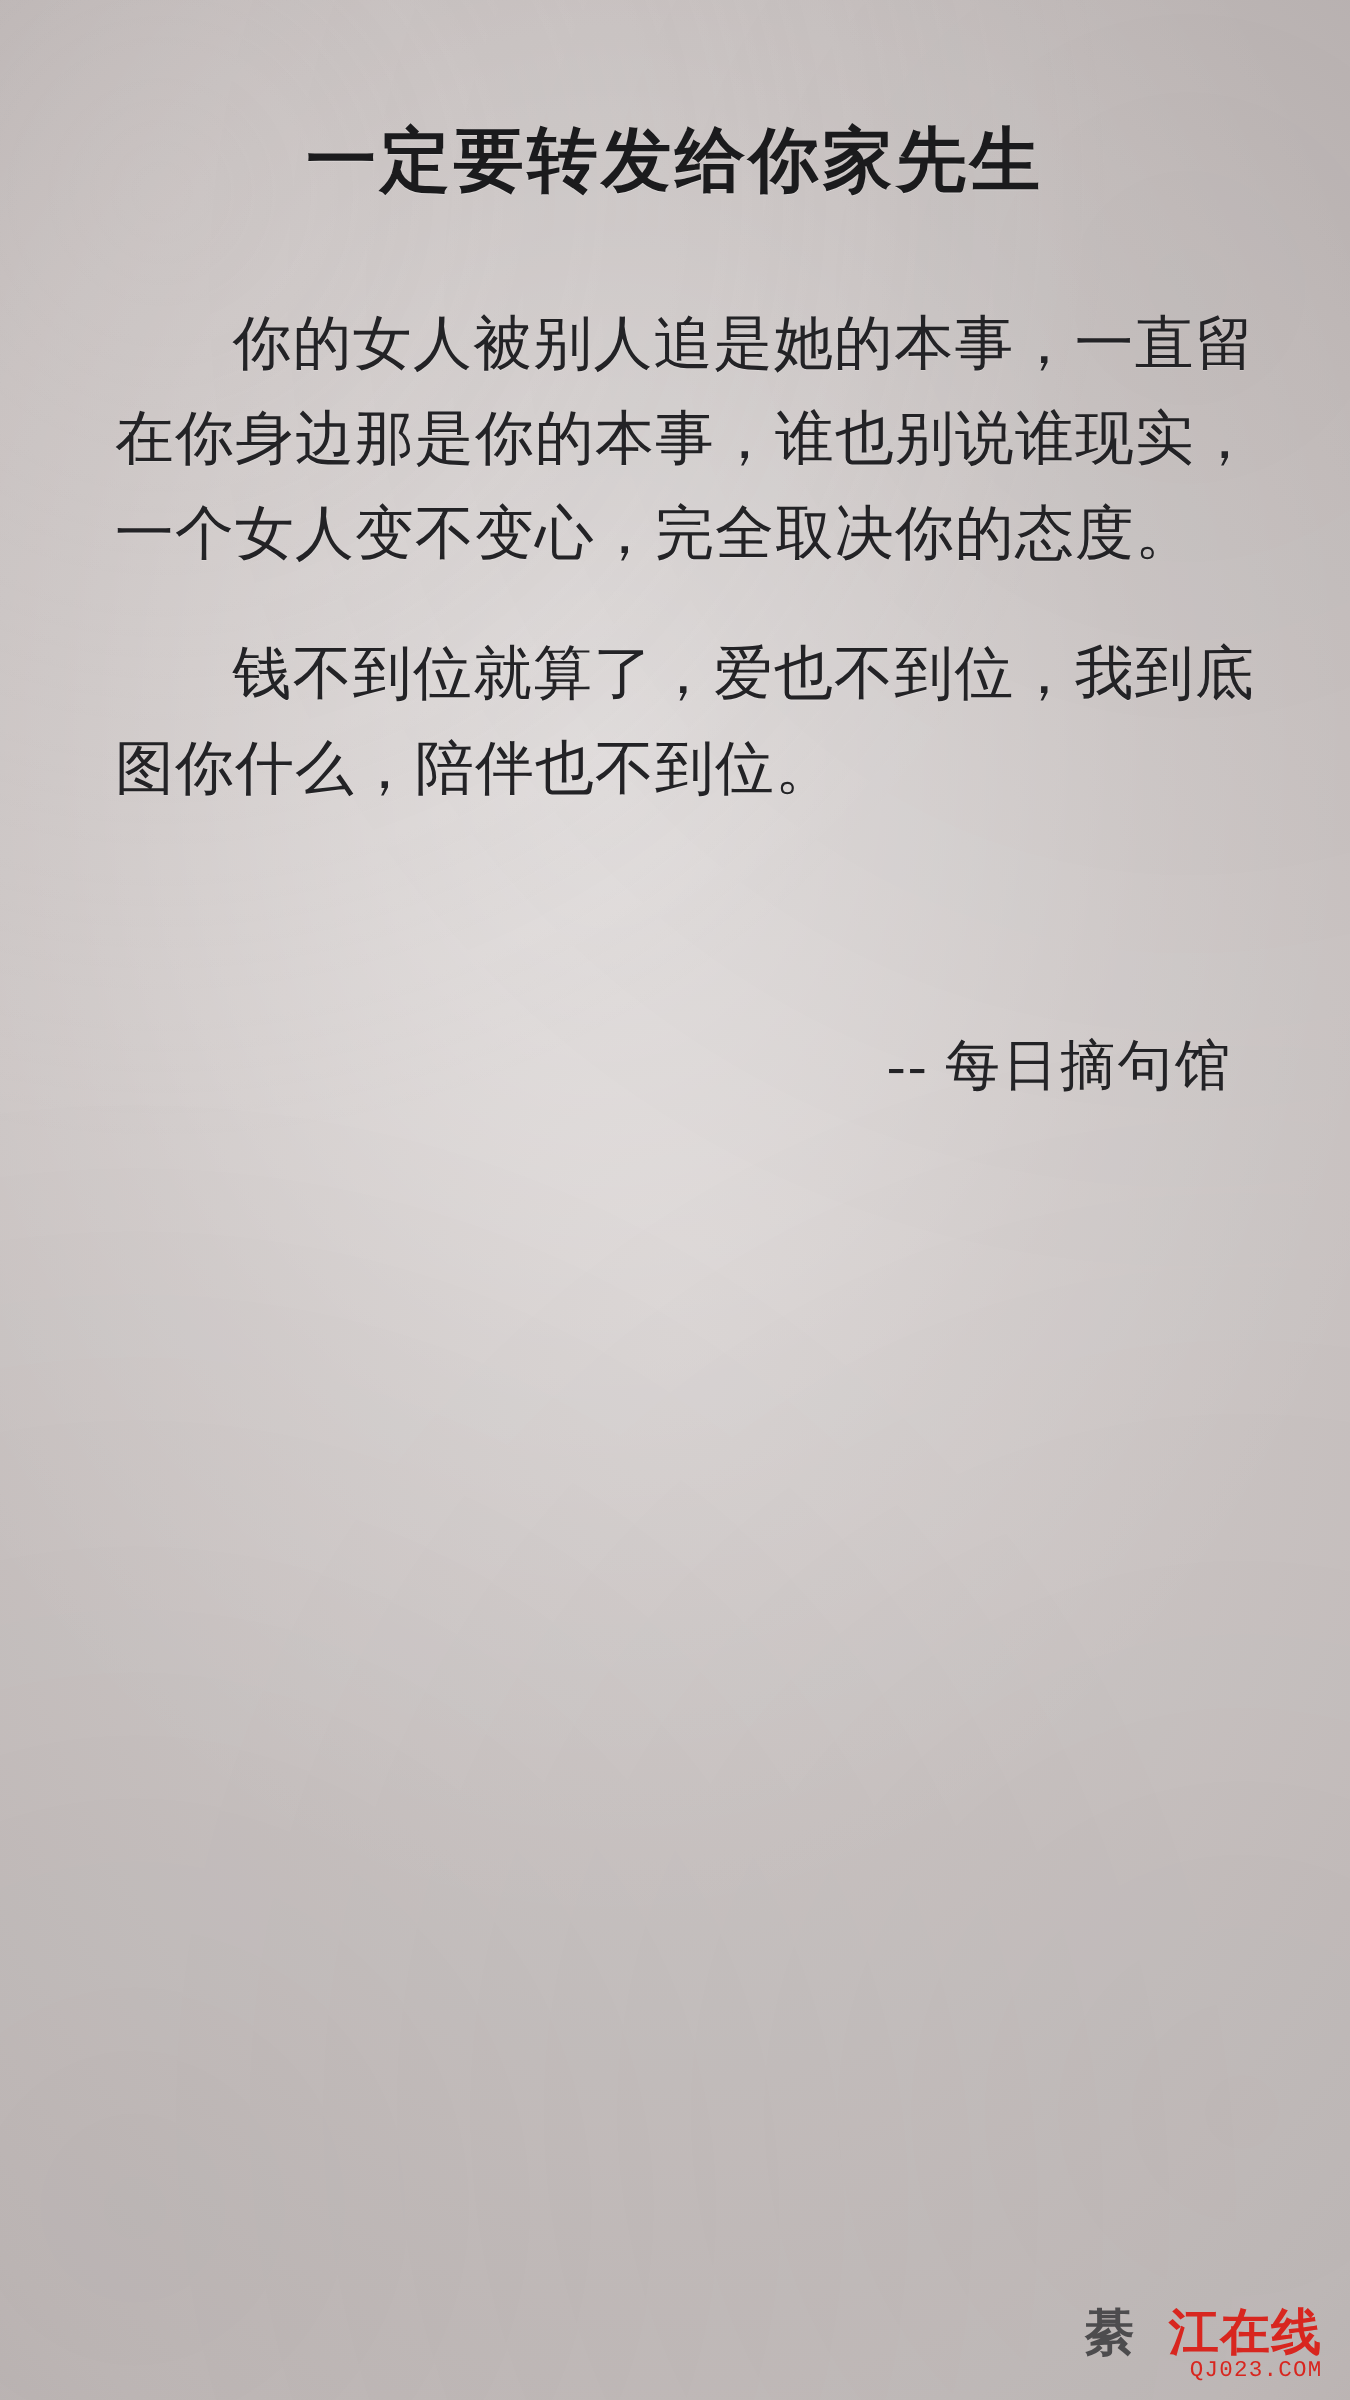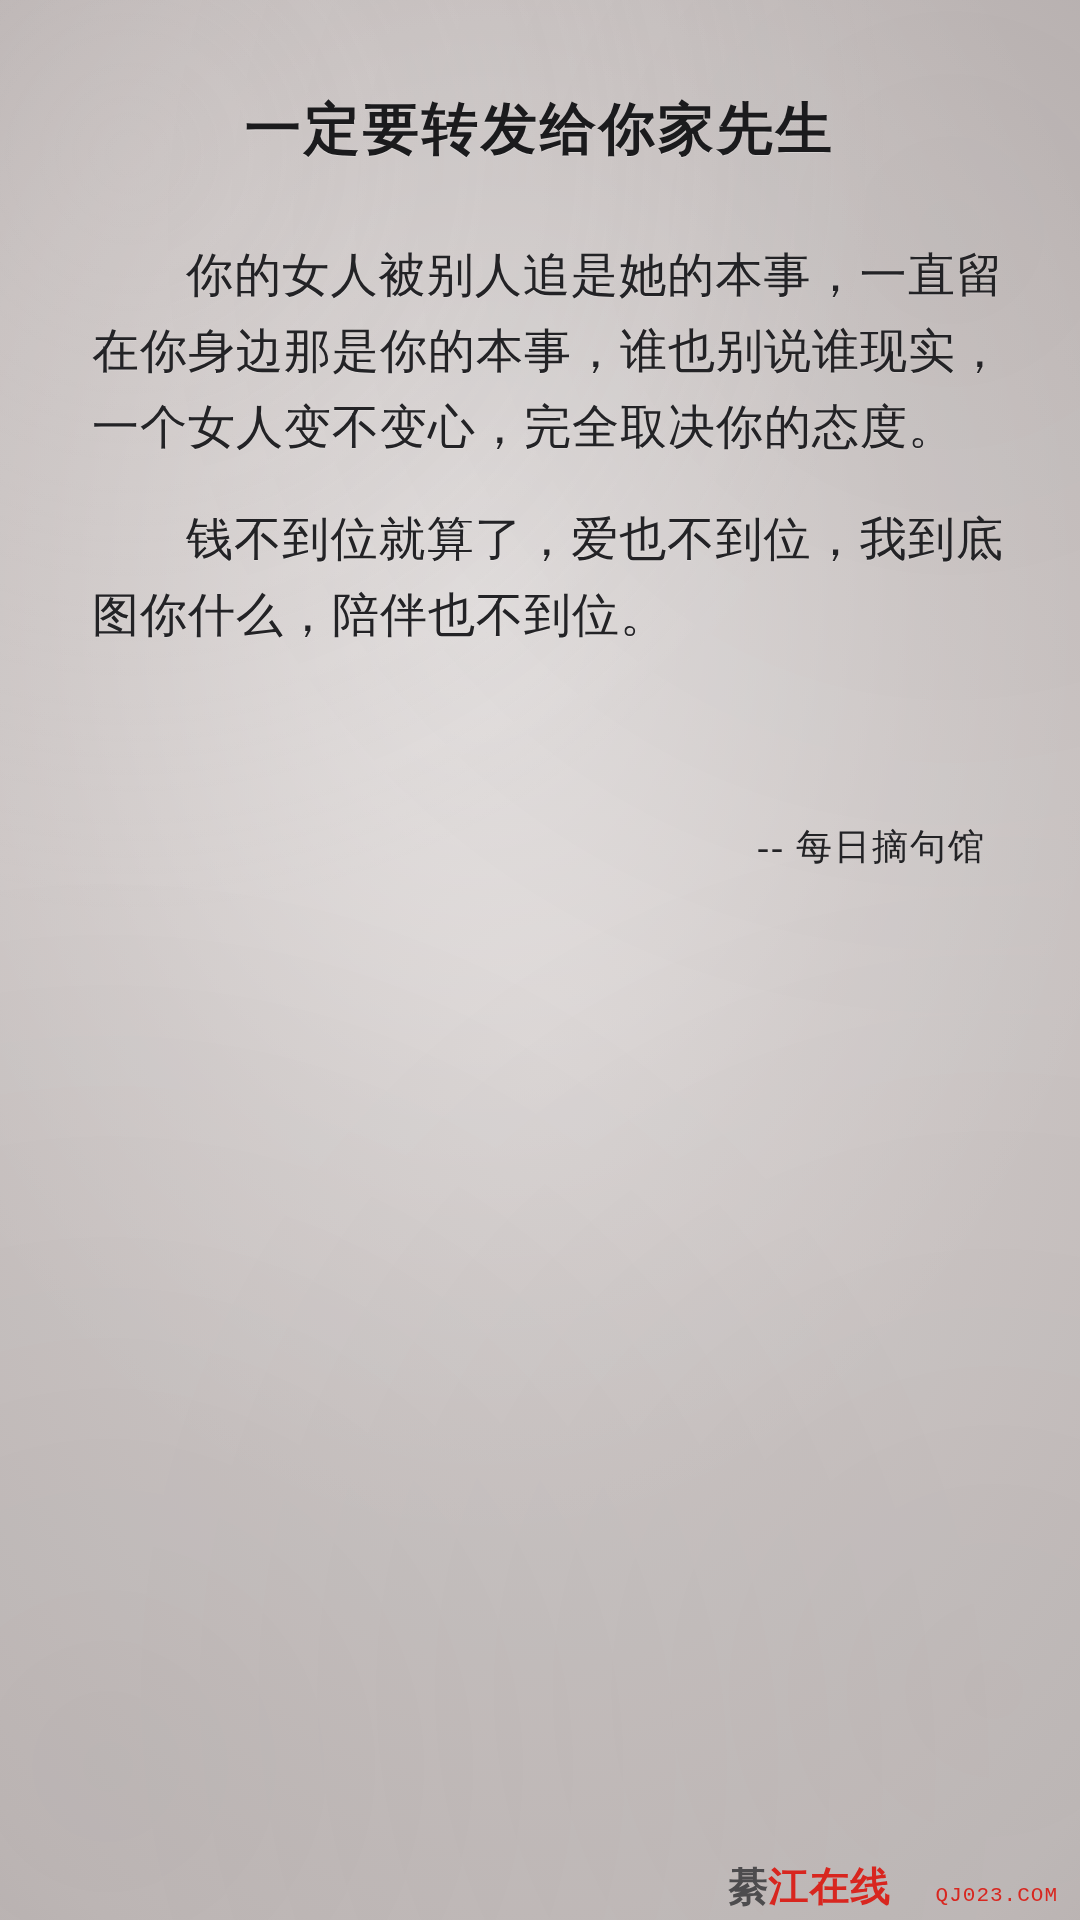--- a/index.html
+++ b/index.html
@@ -71,21 +71,21 @@
     margin: 0 0 36px 0;
     letter-spacing: 1px;
     text-align: justify;
     text-justify: inter-ideograph;
     text-shadow: 0 1px 0 rgba(255,255,255,0.18);
   }
 
   .attribution {
     margin-top: 170px;
     text-align: right;
-    font-size: 36px;
+    font-size: 44px;
     letter-spacing: 2px;
     color: #232326;
     padding-right: 18px;
   }
 
   
   .watermark {
     position: absolute;
     right: 22px;
     bottom: 14px;
@@ -109,30 +109,30 @@
   }
   .wm-red {
     font-family: "Liberation Sans", sans-serif;
     font-weight: 700;
     font-size: 40px;
     color: #d8261f;
     letter-spacing: 1px;
   }
   .wm-sub {
     font-family: "Liberation Mono", monospace;
-    font-size: 21px;
+    font-size: 18px;
     color: #d8261f;
     letter-spacing: 1px;
     margin-top: 2px;
     text-align: right;
     margin-left: 44px;
   }
   .wm-col {
     display: flex;
-    flex-direction: row;
+    flex-direction: column;
     align-items: flex-end;
   }
 </style>
 </head>
 <body>
 
 <div class="page">
 
   <div class="content">
 

